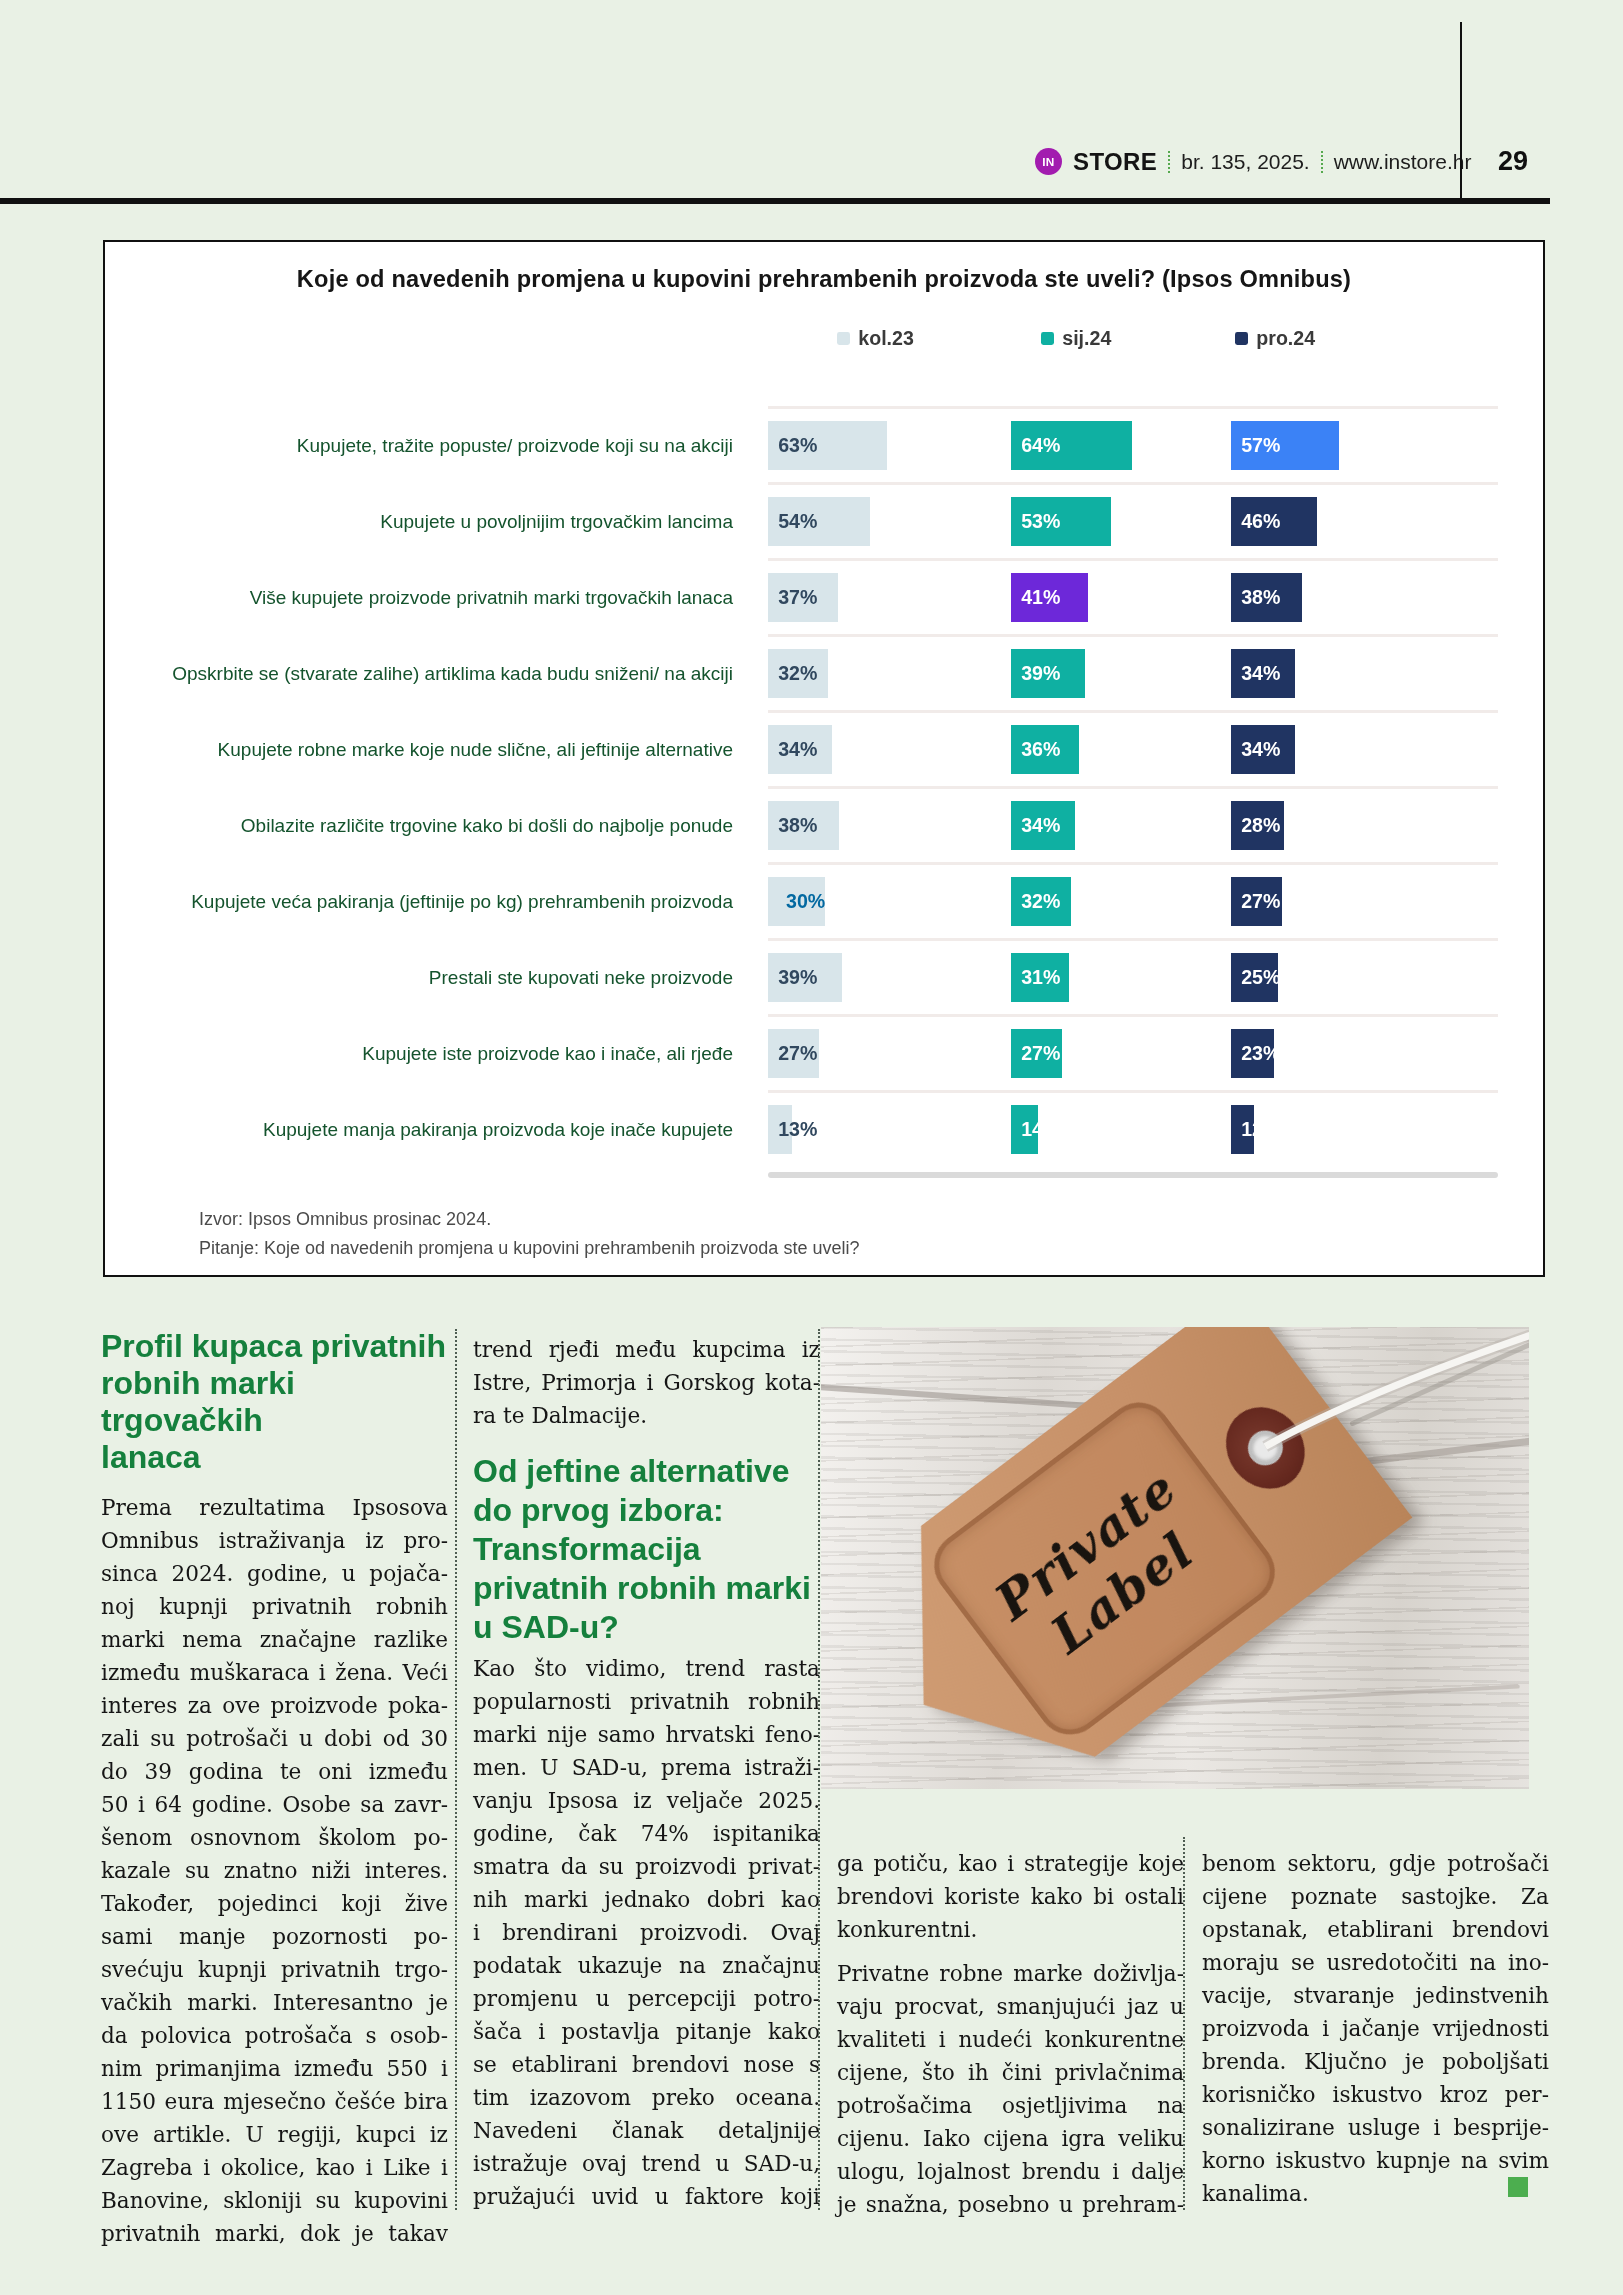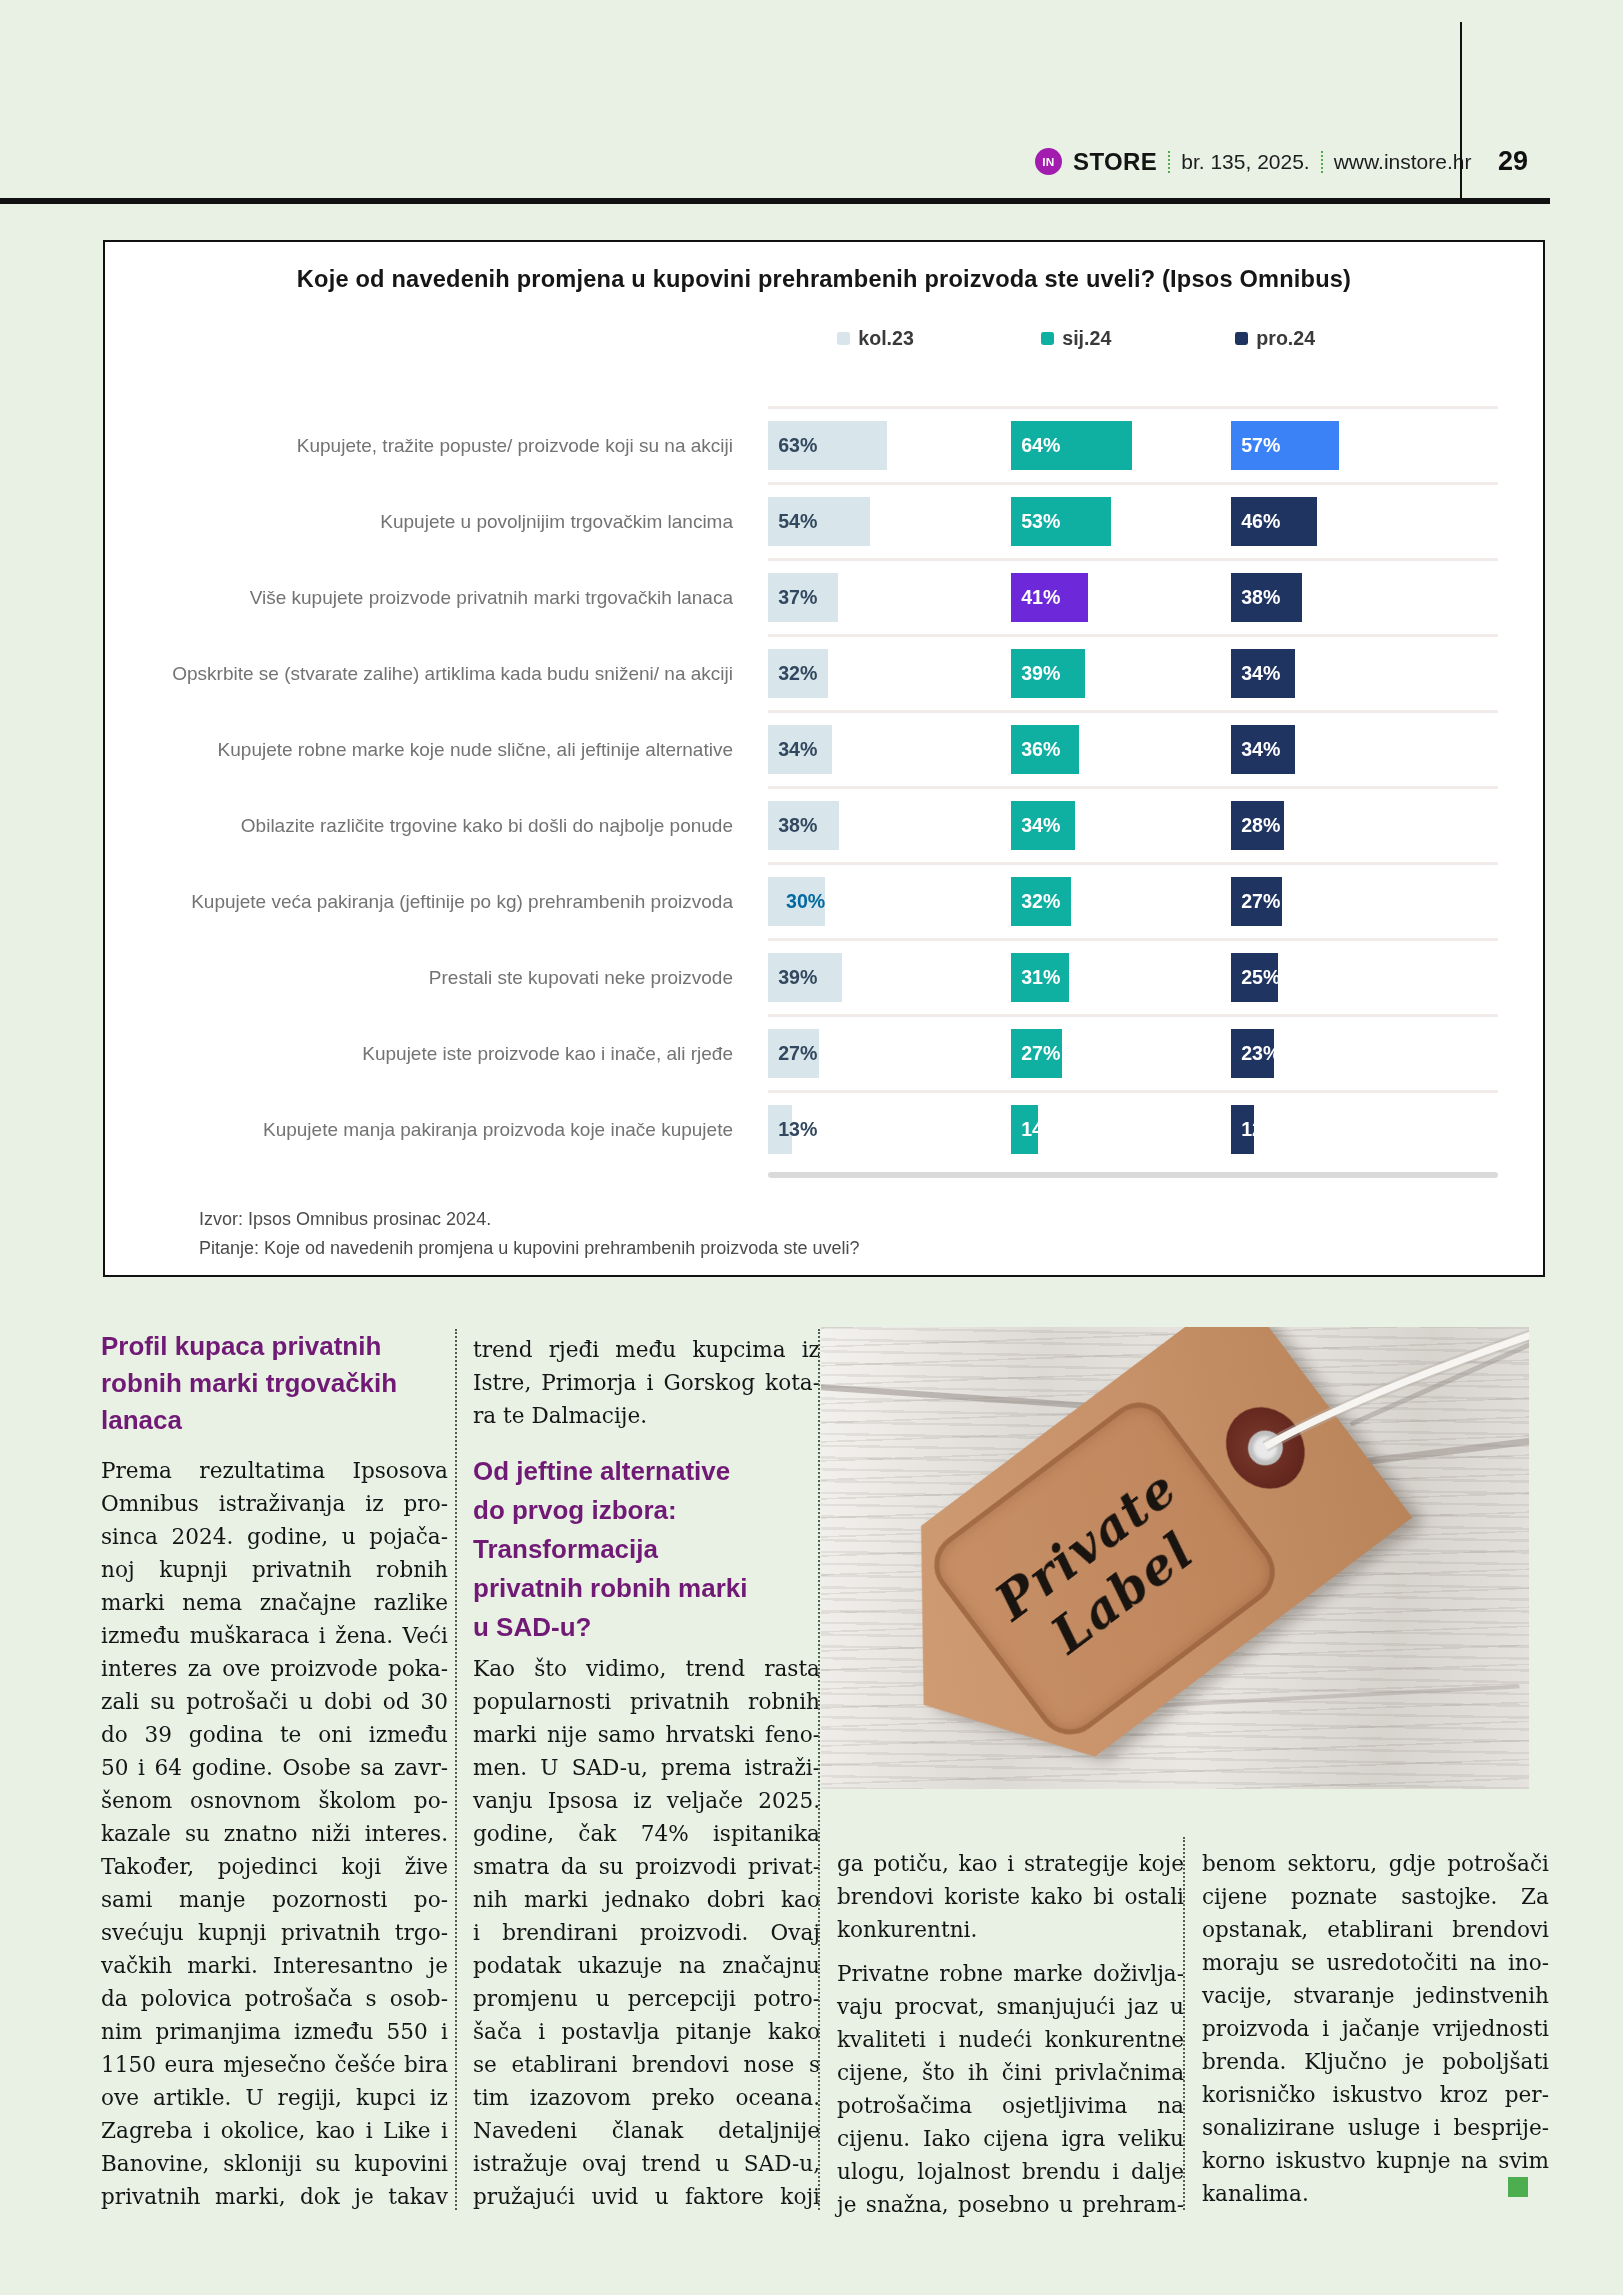--- a/index.html
+++ b/index.html
@@ -18,32 +18,32 @@
 
   
   .chart-panel{position:absolute;left:103px;top:240px;width:1442px;height:1037px;background:#ffffff;border:2.4px solid #101010;box-sizing:border-box;}
   .chart-title{margin:23.6px 15.7px 0;text-align:center;font-size:23.6px;font-weight:bold;color:#161616;letter-spacing:0.2px;}
   .legend{position:absolute;top:85px;left:0;right:0;height:23.6px;}
   .legend-item{position:absolute;display:flex;align-items:center;gap:7.9px;font-size:19.6px;font-weight:bold;color:#3a3a3a;}
   .swatch{width:13.4px;height:13.4px;border-radius:2.4px;display:inline-block;}
   .rows{position:absolute;top:166px;left:0;right:0;}
   .crow{position:relative;height:76px;}
   .crow::before{content:"";position:absolute;left:663px;width:730px;top:-1.6px;height:2.4px;background:#f1ebe9;}
-  .cat{position:absolute;left:0;width:628px;top:0;bottom:0;display:flex;align-items:center;justify-content:flex-end;text-align:right;font-size:19px;line-height:24px;font-weight:500;color:#737373;padding-right:6.3px;}
+  .cat{position:absolute;left:0;width:628px;top:0;bottom:0;display:flex;align-items:center;justify-content:flex-end;text-align:right;font-size:19px;line-height:24px;font-weight:500;color:#14532d;padding-right:6.3px;}
   .bar{position:absolute;top:13.4px;height:49px;display:flex;align-items:center;}
   .bar .pct{font-size:19.6px;font-weight:bold;padding-left:10.2px;white-space:nowrap;}
   .bar.s0{overflow:visible;}
   .bar.s1,.bar.s2{overflow:hidden;}
   .axis-line{position:absolute;top:930px;left:663px;width:730px;height:5.5px;border-radius:3.1px;background:#dadada;}
   .source{position:absolute;left:94px;top:963px;font-size:18px;line-height:29px;color:#4b4b4b;}
 
   
   .article{position:absolute;left:0;top:1323px;width:1623px;height:972px;}
   .col{position:absolute;width:347px;color:#151515;}
-  .hl{font-family:"Liberation Sans",sans-serif;font-weight:600;font-size:26px;line-height:37px;color:#701a75;}
+  .hl{font-family:"Liberation Sans",sans-serif;font-weight:600;font-size:32px;line-height:37px;color:#15803d;}
   #col2 .hl{line-height:39px;}
   .para{font-family:"DejaVu Serif",serif;font-size:21.6px;}
   .ln{line-height:33px;text-align:justify;text-align-last:justify;white-space:nowrap;}
   .ln.end{text-align-last:left;}
   .divider{position:absolute;top:6.3px;height:881px;border-left:2.4px dotted #4e5d52;}
   .divider.short{top:514px;height:373px;}
   .endmark{position:absolute;left:1508px;top:854px;width:19.6px;height:19.6px;background:#4cae4f;}
 
   
   .photo{position:absolute;left:821px;top:3.9px;width:708px;height:462px;overflow:hidden;

